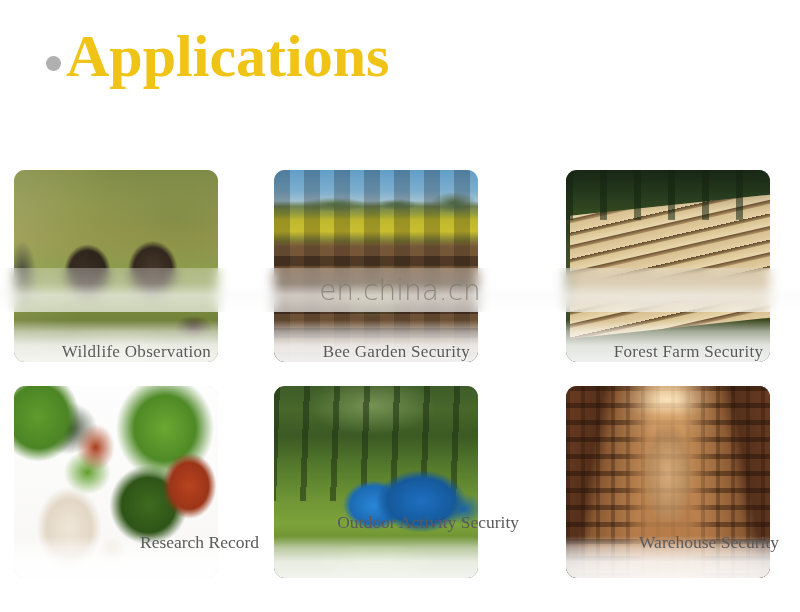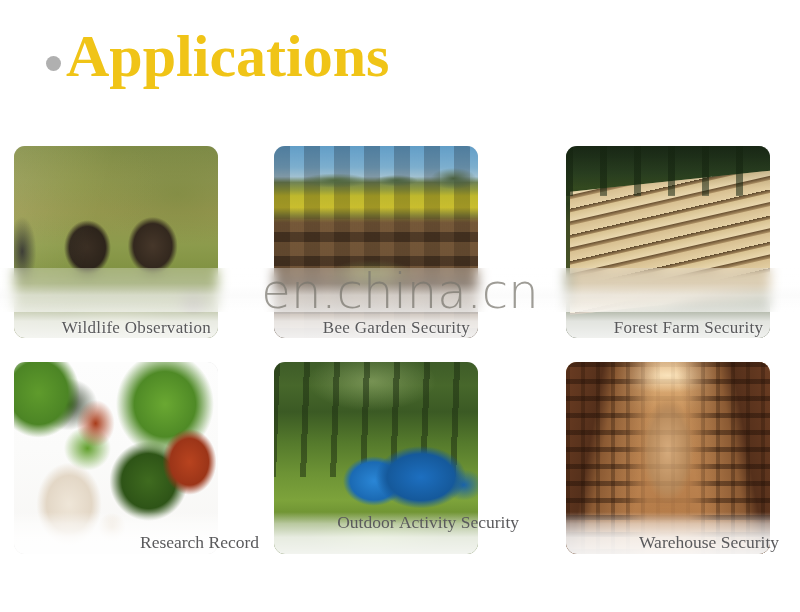--- a/index.html
+++ b/index.html
@@ -56,20 +56,21 @@
     width: 772px;
     height: 410px;
   }
   .tile {
     position: absolute;
     width: 204px;
     height: 192px;
     border-radius: 11px;
     overflow: hidden;
     background: #ddd;
+    margin-top: 24px;
   }
   .tile.c0 { left: 0px; }
   .tile.c1 { left: 260px; }
   .tile.c2 { left: 552px; }
   .tile.r0 { top: 0px; }
   .tile.r1 { top: 216px; }
 
   .photo {
     position: absolute;
     inset: 0;
@@ -136,21 +137,21 @@
     -webkit-backdrop-filter: blur(6px);
   }
   .wm-text {
     position: absolute;
     left: 0;
     top: 270px;
     width: 800px;
     text-align: center;
     z-index: 31;
     font-family: "DejaVu Sans", sans-serif;
-    font-size: 48px;
+    font-size: 28px;
     font-weight: 300;
     color: rgba(120,118,110,0.72);
     letter-spacing: 0px;
     pointer-events: none;
     line-height: 42px;
   }
 
   
 
   

